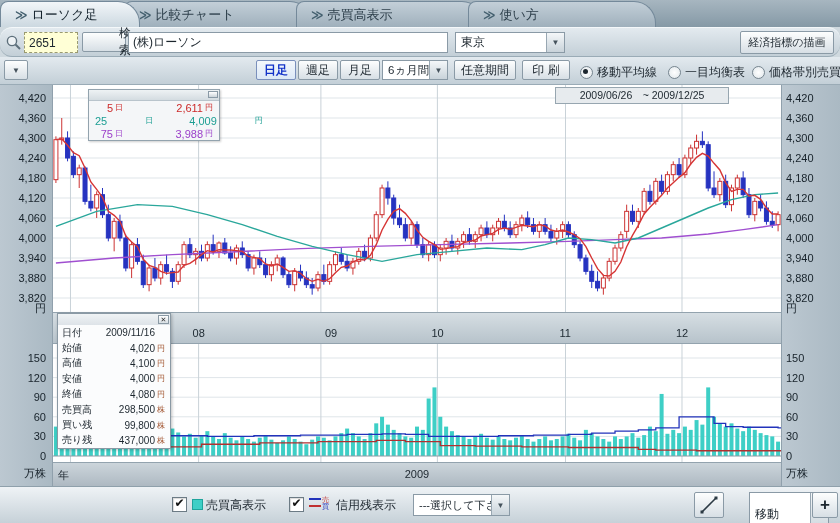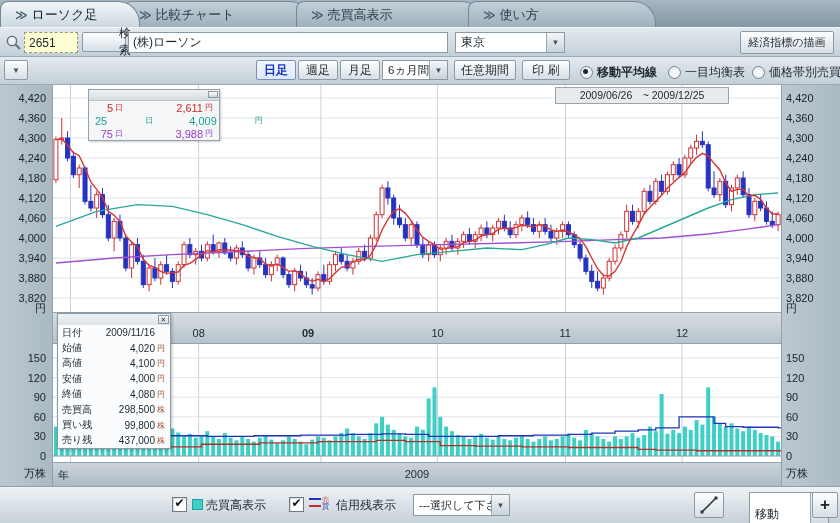--- a/index.html
+++ b/index.html
@@ -13,21 +13,21 @@
   .tab{height:26px;box-sizing:border-box;display:flex;align-items:center;gap:6px;
        padding:0 14px;border:1px solid #74899a;border-bottom:none;
        border-radius:8px 22px 0 0;margin-right:-16px;
        background:linear-gradient(#c3cfd8,#9fb0bc);font-size:13px;color:#2c3e4a;cursor:pointer;}
   .tab.active{background:linear-gradient(#f2f6f9,#ccd8e0);color:#14222c;z-index:5;}
   .tabchev{color:#44606f;font-size:12px;font-weight:bold;letter-spacing:-2px;}
 
   
   .trow{position:absolute;left:0;width:840px;box-sizing:border-box;
         background:linear-gradient(#e3eaef,#c3cfd7);border-bottom:1px solid #9aabb6;}
-  #row2{top:27px;height:30px;border-top:1px solid #f4f8fa;}
+  #row2{top:27px;height:30px;border-top:1px solid #f4f8fa;border-radius:12px;}
   #row3{top:57px;height:28px;}
 
   .btn{position:absolute;display:flex;align-items:center;justify-content:center;
        background:linear-gradient(#fdfefe,#d7dfe5);border:1px solid #8a9aa6;border-radius:2px;
        font-size:12px;height:20px;box-sizing:border-box;color:#1c262e;cursor:pointer;}
   .btn.sel{background:linear-gradient(#f4f8fc,#dbe8f6);color:#1232c8;border-color:#7a90bc;font-weight:bold;}
   .inp{position:absolute;box-sizing:border-box;border:1px solid #8a9aa6;background:#fff;
        font-size:12px;padding:1px 4px;font-family:inherit;color:#1c262e;}
   .selbox{position:absolute;box-sizing:border-box;display:flex;align-items:stretch;
           background:#fff;border:1px solid #8a9aa6;cursor:pointer;}
@@ -151,21 +151,21 @@
         <div class="btn" style="left: 298px; top: 3px; width: 40px;">週足</div>
         <div class="btn" style="left: 340px; top: 3px; width: 40px;">月足</div>
       </div>
     <div class="selbox" style="left:382px;top:3px;width:66px;height:20px;">
       <span class="selval" style="font-size:11.5px;">6ヵ月間</span>
       <span class="arr">▼</span>
     </div>
     <div class="btn" style="left:454px;top:3px;width:62px;">任意期間</div>
     <div class="btn" style="left:522px;top:3px;width:48px;">印 刷</div>
     <div id="radioGroup">
-        <div class="rwrap" style="left: 580px; top: 7px; font-weight: bold;">
+        <div class="rwrap" style="left: 580px; top: 7px;">
           <span class="radio on"></span>
           <span class="rlabel">移動平均線</span>
         </div>
         <div class="rwrap" style="left: 668px; top: 7px;">
           <span class="radio"></span>
           <span class="rlabel">一目均衡表</span>
         </div>
         <div class="rwrap" style="left: 752px; top: 7px;">
           <span class="radio"></span>
           <span class="rlabel">価格帯別売買高</span>
@@ -447,21 +447,21 @@
         <line x1="725.088" y1="126.33333333333333" x2="725.088" y2="146.33333333333334" stroke="#cc3333" stroke-width="1"></line>
         <rect x="723.088" y="129.66666666666669" width="4" height="10" fill="#ffffff" stroke="#cc3333" stroke-width="1"></rect>
         <polyline points="2.912,178 61.152,173 119.392,169.66666666666666 177.632,167 247.51999999999998,163.66666666666666 317.408,161.33333333333334 387.296,159.66666666666666 457.18399999999997,158 515.424,156.33333333333334 562.016,154.66666666666666 608.608,153 655.1999999999999,149 690.144,144.66666666666666 725.088,139.66666666666669" fill="none" stroke="#a04fd0" stroke-width="1.4"></polyline>
         <polyline points="2.912,141.33333333333334 43.68,126.33333333333333 84.448,119.66666666666667 119.392,121.33333333333333 154.33599999999998,129.66666666666669 189.28,139.66666666666669 224.224,151.33333333333334 259.168,161.33333333333334 294.11199999999997,169.66666666666666 329.056,176.33333333333334 364,169.66666666666666 398.944,166.33333333333334 433.888,163 468.832,164.66666666666666 492.128,159.66666666666666 515.424,153 538.72,154.66666666666666 562.016,158 585.312,153 608.608,143 631.904,133 655.1999999999999,123 678.496,114.66666666666667 701.792,109.66666666666667 725.088,108" fill="none" stroke="#2aa79b" stroke-width="1.4"></polyline>
         <polyline points="2.912,54.666666666666664 8.736,53.833333333333336 14.559999999999999,60.22222222222232 20.384,67.58333333333334 26.208,70.66666666666666 32.032,83 37.856,97 43.68,104.33333333333333 49.504,112.33333333333333 55.327999999999996,126.33333333333333 61.152,130.33333333333331 66.976,136.33333333333331 72.8,151 78.624,157 84.448,161.66666666666666 90.27199999999999,174.33333333333334 96.096,180.33333333333334 101.92,182.33333333333334 107.744,186.33333333333334 113.568,188.33333333333334 119.392,187.66666666666666 125.216,187 131.04,180.33333333333334 136.864,178.33333333333334 142.688,174.33333333333334 148.512,169.66666666666666 154.33599999999998,165.66666666666666 160.16,167 165.984,164.66666666666666 171.808,165 177.632,165 183.456,165.66666666666666 189.28,166.33333333333334 195.10399999999998,171.33333333333334 200.928,172.33333333333334 206.75199999999998,173.66666666666666 212.576,179 218.4,181 224.224,179 230.048,182.33333333333334 235.87199999999999,186.33333333333334 241.696,185.66666666666666 247.51999999999998,188.33333333333334 253.344,193.66666666666666 259.168,196.33333333333334 264.992,194.33333333333334 270.816,196.33333333333334 276.64,193.66666666666666 282.464,187.66666666666666 288.288,182.33333333333334 294.11199999999997,181 299.936,177 305.76,174.33333333333334 311.584,175 317.408,170.33333333333334 323.23199999999997,159.66666666666666 329.056,145 334.88,134.33333333333331 340.704,126.33333333333333 346.52799999999996,123.66666666666667 352.352,128.33333333333331 358.176,135.66666666666669 364,145 369.824,152.33333333333334 375.64799999999997,156.33333333333334 381.472,159.66666666666666 387.296,164.33333333333334 393.12,163.66666666666666 398.944,162.33333333333334 404.768,161.66666666666666 410.592,157.66666666666666 416.416,156.33333333333334 422.24,155 428.06399999999996,151 433.888,149.66666666666666 439.712,148.33333333333334 445.536,144.33333333333334 451.36,143 457.18399999999997,144.33333333333334 463.008,142.33333333333334 468.832,140.33333333333331 474.656,141 480.47999999999996,141.66666666666666 486.304,139.66666666666669 492.128,141 497.952,145 503.776,146.33333333333334 509.59999999999997,145 515.424,147 521.2479999999999,149.66666666666666 527.072,153.66666666666666 532.896,161.66666666666666 538.72,173 544.544,183.66666666666666 550.3679999999999,190.33333333333334 556.192,191 562.016,186.33333333333334 567.84,177 573.664,161.66666666666666 579.4879999999999,150.33333333333334 585.312,140.33333333333331 591.136,129 596.96,122.33333333333333 602.784,116.33333333333333 608.608,110.33333333333333 614.432,103 620.256,97.66666666666667 626.0799999999999,92.33333333333333 631.904,87.66666666666667 637.728,79 643.552,72.33333333333334 649.376,68.33333333333334 655.1999999999999,71 661.024,78.33333333333333 666.848,85 672.672,97.66666666666667 678.496,106.33333333333333 684.3199999999999,104.33333333333333 690.144,104.33333333333333 695.968,111 701.792,110.33333333333333 707.616,114.33333333333333 713.4399999999999,123 719.264,129 725.088,129 " fill="none" stroke="#d63535" stroke-width="1.4"></polyline>
       </svg>
 
     <div id="mstrip">
         <span class="mlabel" style="left: 11.472px;">07</span>
         <span class="mlabel" style="left: 139.6px;">08</span>
-        <span class="mlabel" style="left: 249px; font-weight: bold;">09</span>
+        <span class="mlabel" style="left: 272px;">09</span>
         <span class="mlabel" style="left: 378.384px;">10</span>
         <span class="mlabel" style="left: 506.512px;">11</span>
         <span class="mlabel" style="left: 622.992px;">12</span>
       </div>
 
     <svg id="volSvg" width="728" height="118">
         <rect x="0" y="0" width="728" height="118" fill="#ffffff"></rect>
         <line x1="0" y1="92.401" x2="728" y2="92.401" stroke="#dfe5e9" stroke-width="1"></line>
         <line x1="0" y1="72.80199999999999" x2="728" y2="72.80199999999999" stroke="#dfe5e9" stroke-width="1"></line>
         <line x1="0" y1="53.203" x2="728" y2="53.203" stroke="#dfe5e9" stroke-width="1"></line>

